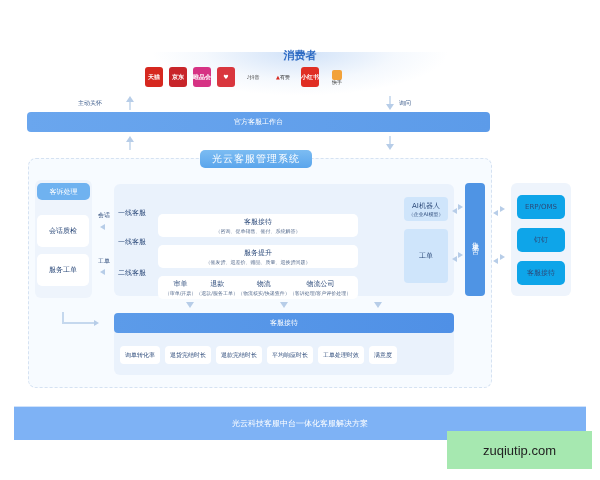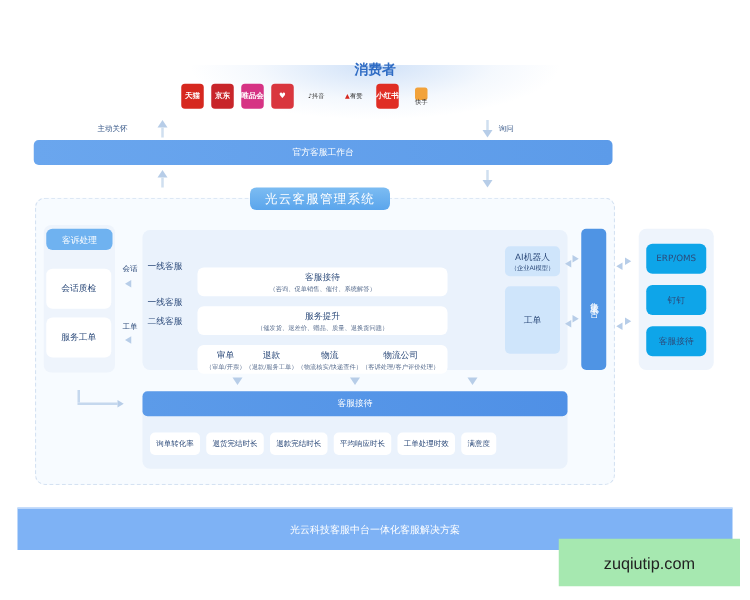--- a/index.html
+++ b/index.html
@@ -147,21 +147,21 @@
 <div class="abs qc-item" style="top:254px">服务工单</div>
 
 <div class="abs side-label" style="left:98px;top:211px">会话</div>
 <div class="abs arrow-left" style="left:100px;top:224px"></div>
 <div class="abs side-label" style="left:98px;top:257px">工单</div>
 <div class="abs arrow-left" style="left:100px;top:269px"></div>
 
 <div class="abs svc-panel"></div>
 <div class="abs tier-label" style="top:208px">一线客服</div>
 <div class="abs tier-label" style="top:237px">一线客服</div>
-<div class="abs tier-label" style="top:252px">二线客服</div>
+<div class="abs tier-label" style="top:268px">二线客服</div>
 
 <div class="abs svc-row" style="top:198px;height:23px">
   <span class="t">客服接待</span>
   <span class="s">（咨询、促单销售、催付、系统解答）</span>
 </div>
 <div class="abs svc-row" style="top:229px;height:23px">
   <span class="t">服务提升</span>
   <span class="s">（催发货、退差价、赠品、质量、退换货问题）</span>
 </div>
 <div class="abs svc-row multi" style="top:260px;height:23px">

